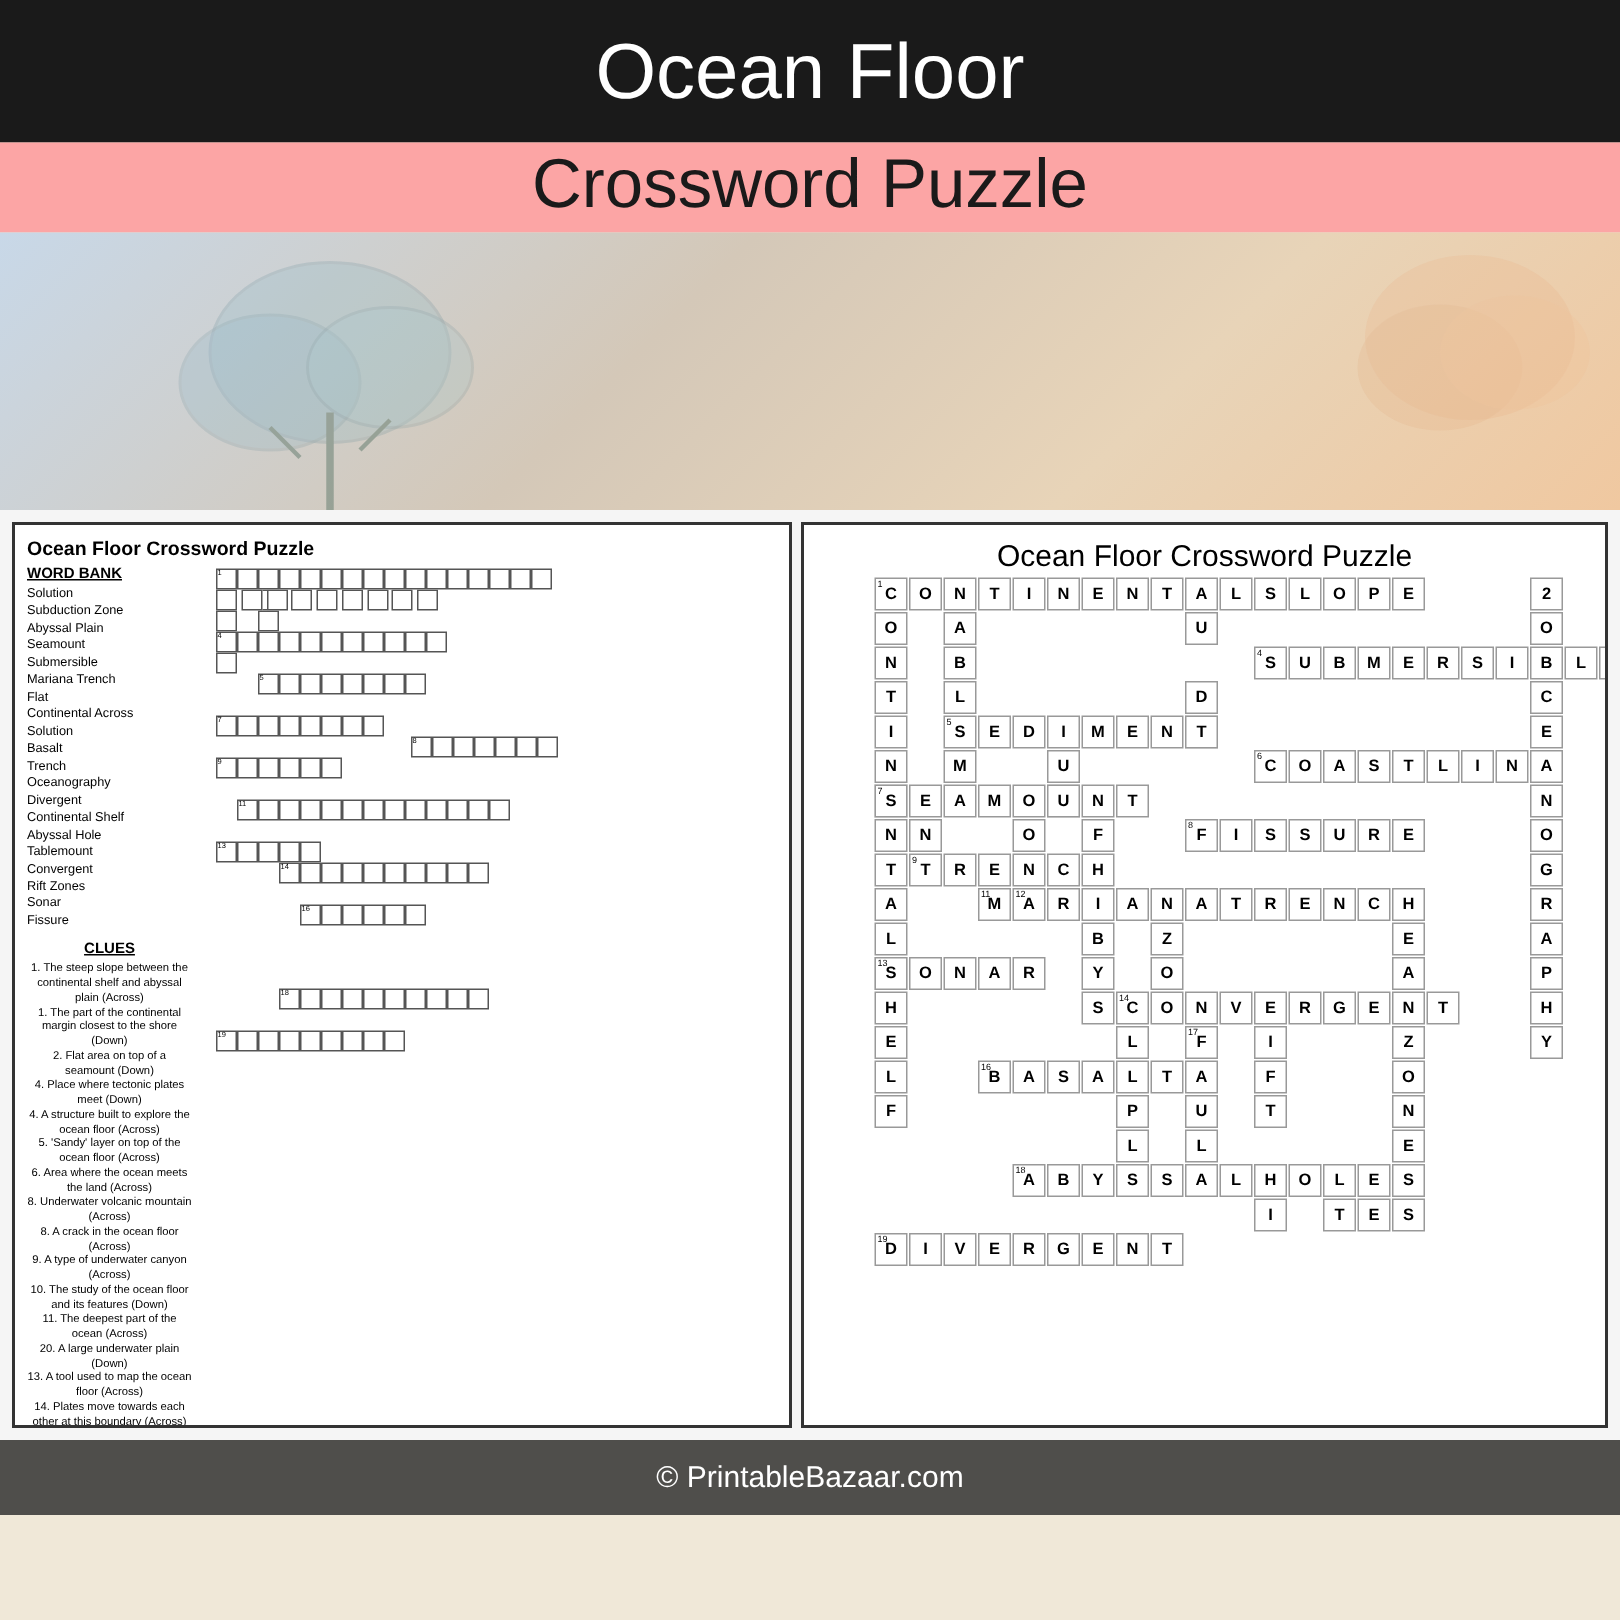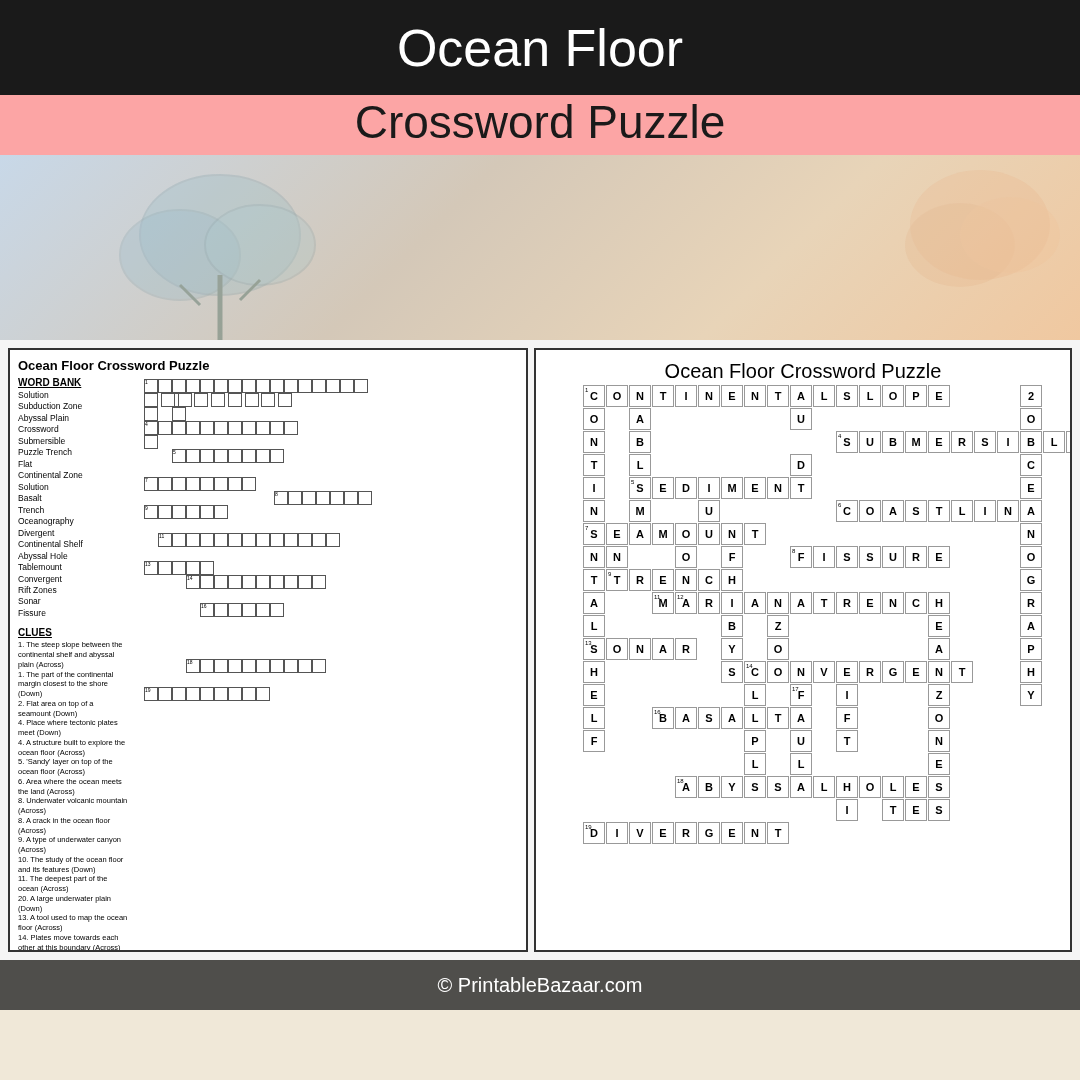--- a/index.html
+++ b/index.html
@@ -230,40 +230,40 @@
     <div class="left-panel-title">Ocean Floor Crossword Puzzle</div>
 
     <div class="puzzle-area">
 
       <div class="word-bank-col">
         <div class="word-bank-title">WORD BANK</div>
         <div class="word-bank-list">
           <div>Solution</div>
           <div>Subduction Zone</div>
           <div>Abyssal Plain</div>
-          <div>Crossword</div>
+          <div>Seamount</div>
           <div>Submersible</div>
-          <div>Puzzle Trench</div>
+          <div>Mariana Trench</div>
           <div>Flat</div>
-          <div>Continental Zone</div>
+          <div>Continental Across</div>
           <div>Solution</div>
           <div>Basalt</div>
           <div>Trench</div>
           <div>Oceanography</div>
           <div>Divergent</div>
           <div>Continental Shelf</div>
           <div>Abyssal Hole</div>
           <div>Tablemount</div>
           <div>Convergent</div>
           <div>Rift Zones</div>
           <div>Sonar</div>
           <div>Fissure</div>
         </div>
 
-        <div style="margin-top:8px;">
+        <div style="margin-top:8px;text-align:center;">
           <div class="clues-title">CLUES</div>
           <div class="clues-list">
             <div>1. The steep slope between the continental shelf and abyssal plain (Across)</div>
             <div>1. The part of the continental margin closest to the shore (Down)</div>
             <div>2. Flat area on top of a seamount (Down)</div>
             <div>4. Place where tectonic plates meet (Down)</div>
             <div>4. A structure built to explore the ocean floor (Across)</div>
             <div>5. 'Sandy' layer on top of the ocean floor (Across)</div>
             <div>6. Area where the ocean meets the land (Across)</div>
             <div>8. Underwater volcanic mountain (Across)</div>

